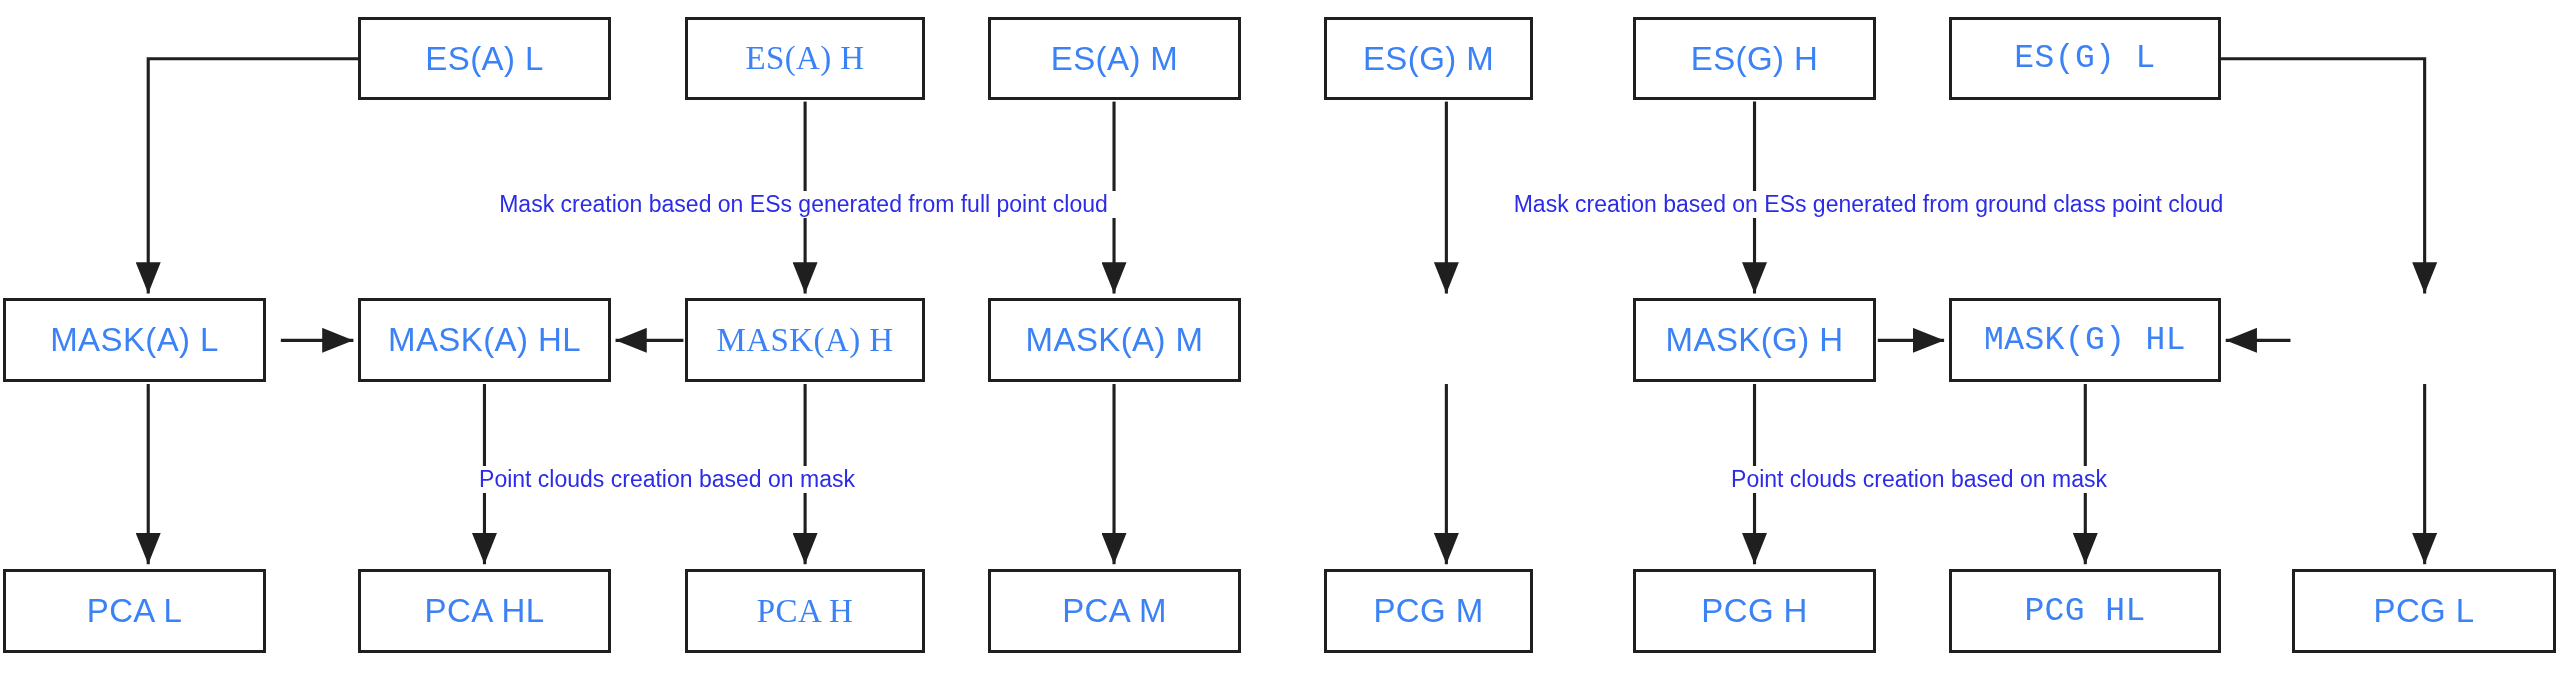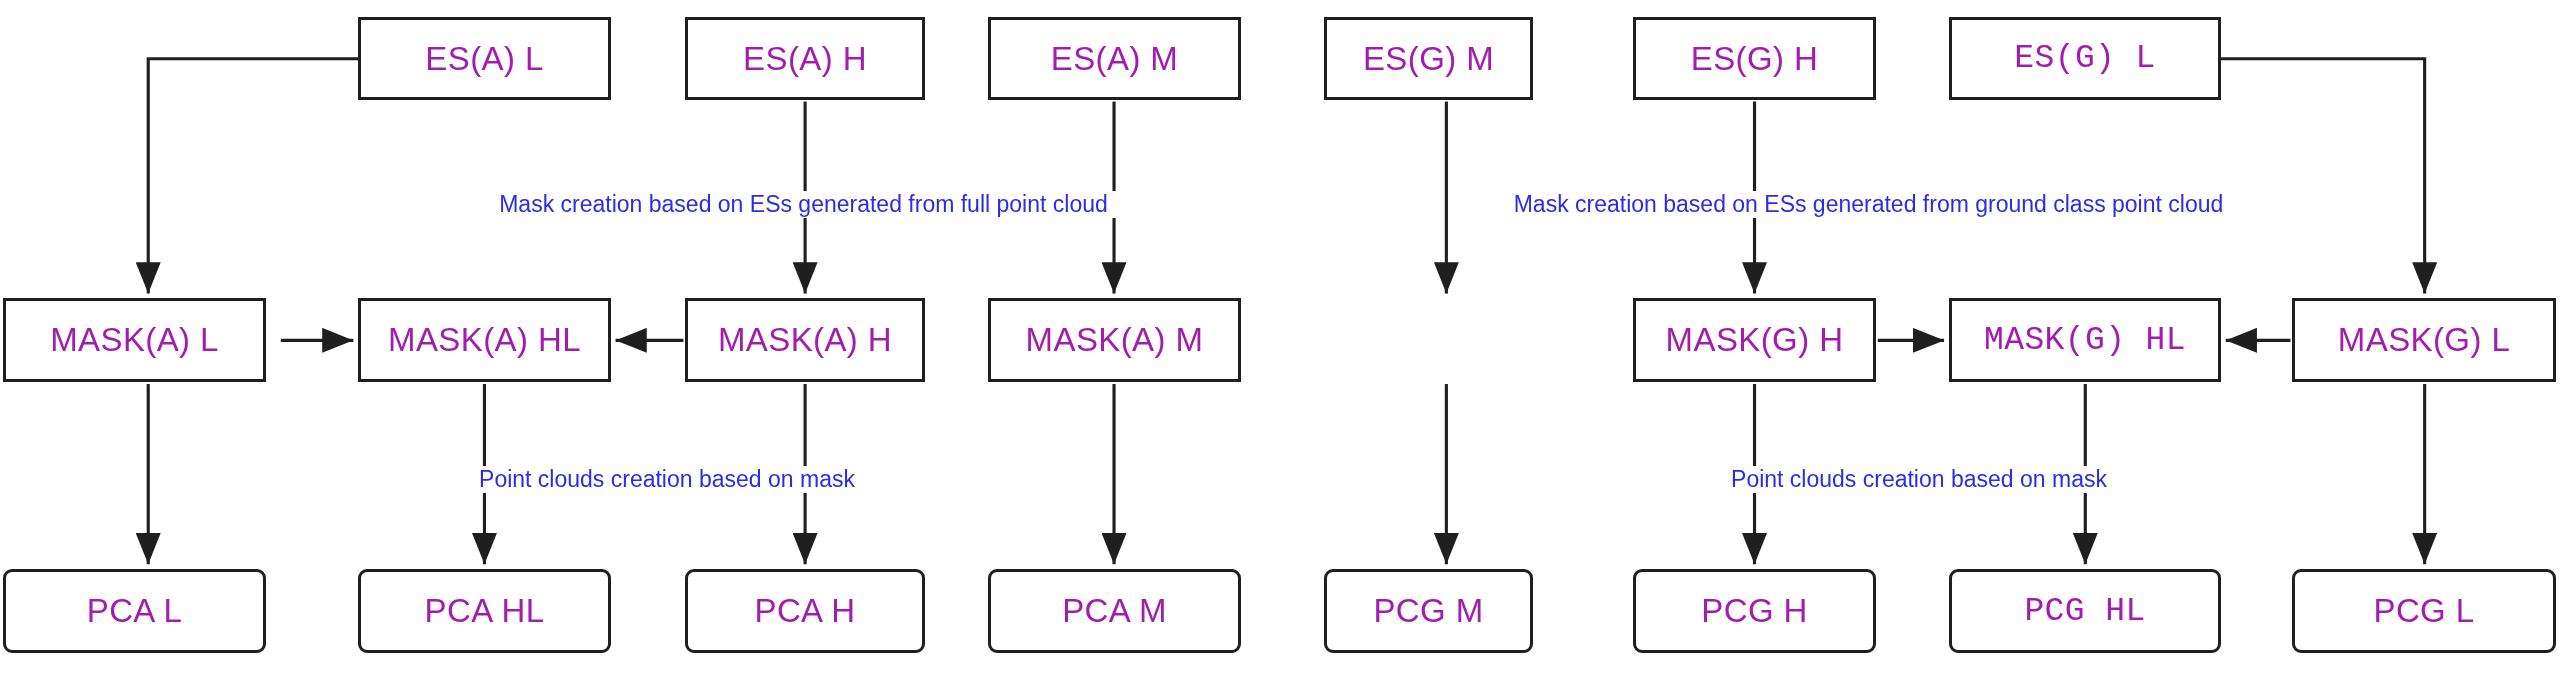--- a/index.html
+++ b/index.html
@@ -28,21 +28,21 @@
   }
   .node {
     position: absolute;
     box-sizing: border-box;
     border: 3.1px solid #1f1f1f;
     background: #ffffff;
     display: flex;
     align-items: center;
     justify-content: center;
     font-size: 33px;
-    color: #a21caf;
+    color: #3b82f6;
     white-space: nowrap;
     letter-spacing: 0.4px;
   }
   .annotation {
     position: absolute;
     display: flex;
     align-items: center;
     justify-content: center;
     font-size: 23px;
     color: #2b2be8;
@@ -50,26 +50,26 @@
     height: 41px;
   }
   .annotation span {
     background: #ffffff;
     padding: 0 7.8px;
   }
 
   
   .r-top { top: 17px;  height: 83px; }
   .r-mid { top: 298px; height: 84px; }
-  .r-bot { top: 569px; height: 84px; border-radius: 9px; }
+  .r-bot { top: 569px; height: 84px; }
 
   
   .c1 { left: 3px;   width: 263px; }
   .c2 { left: 358px;  width: 253px; }
-  .c3 { left: 685px;  width: 240px; }
+  .c3 { left: 685px;  width: 240px; font-family: Liberation Serif, serif; }
   .c4 { left: 988px; width: 253px; }
   .c5 { left: 1324px; width: 209px; }
   .c6 { left: 1633px; width: 243px; }
   .c7 { left: 1949px; width: 272px; font-family: Liberation Mono, monospace; }
   .c8 { left: 2292px; width: 264px; }
 </style>
 </head>
 <body>
 
 <div id="stage">
@@ -125,21 +125,20 @@
   <div class="node r-top c5">ES(G) M</div>
   <div class="node r-top c6">ES(G) H</div>
   <div class="node r-top c7">ES(G) L</div>
 
   <div class="node r-mid c1">MASK(A) L</div>
   <div class="node r-mid c2">MASK(A) HL</div>
   <div class="node r-mid c3">MASK(A) H</div>
   <div class="node r-mid c4">MASK(A) M</div>
   <div class="node r-mid c6">MASK(G) H</div>
   <div class="node r-mid c7">MASK(G) HL</div>
-  <div class="node r-mid c8">MASK(G) L</div>
 
   <div class="node r-bot c1">PCA L</div>
   <div class="node r-bot c2">PCA HL</div>
   <div class="node r-bot c3">PCA H</div>
   <div class="node r-bot c4">PCA M</div>
   <div class="node r-bot c5">PCG M</div>
   <div class="node r-bot c7">PCG HL</div>
   <div class="node r-bot c6">PCG H</div>
   <div class="node r-bot c8">PCG L</div>
 

